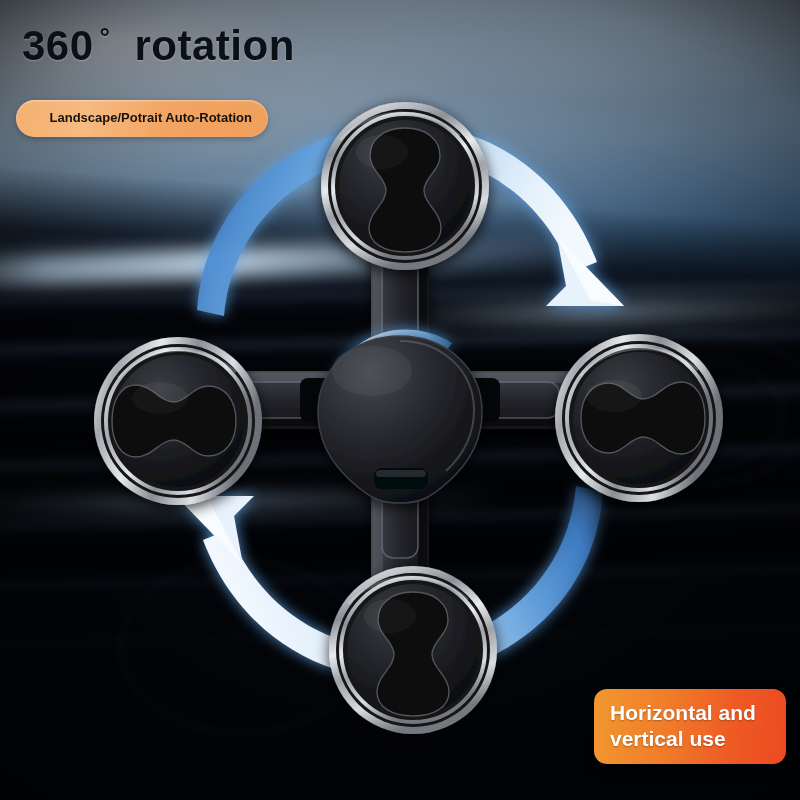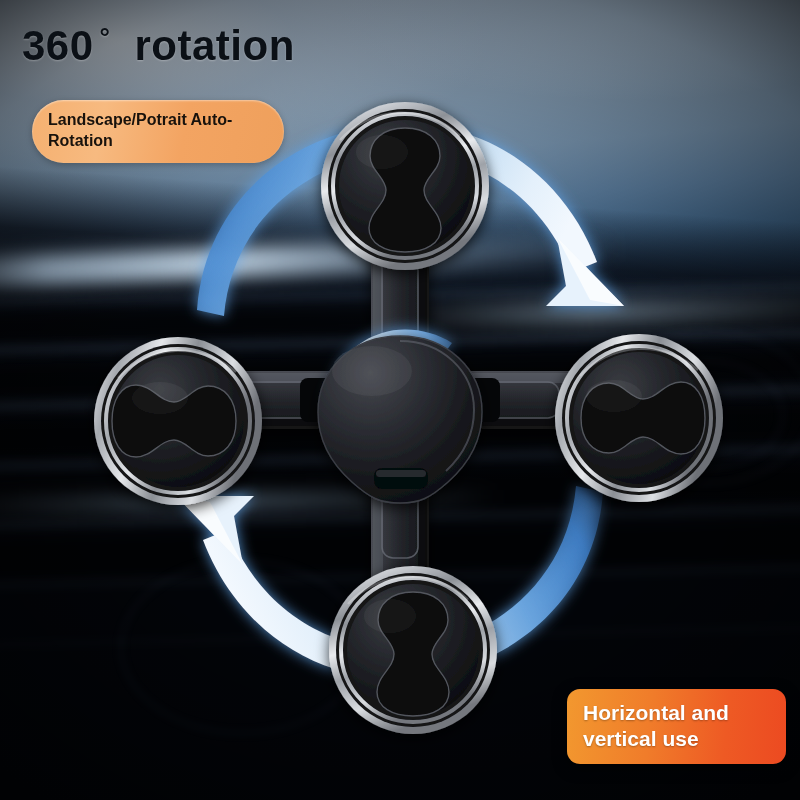--- a/index.html
+++ b/index.html
@@ -127,38 +127,39 @@
     text-shadow: 0 1px 2px rgba(255,255,255,.28);
   }
   .headline .deg {
     font-size: 26px;
     vertical-align: 14px;
     margin: 0 24px 0 6px;
   }
 
   .pill {
     position: absolute;
-    left: 32px; top: 100px;
+    left: 16px; top: 100px;
     width: 252px;
     padding: 9px 16px 11px 16px;
     box-sizing: border-box;
     border-radius: 34px;
     background: linear-gradient(100deg, #f5b070 0%, #f7ba80 28%, #f3a462 60%, #efa05c 100%);
     box-shadow: 0 2px 6px rgba(0,0,0,.25), inset 0 1px 2px rgba(255,255,255,.45);
     color: #18120c;
-    font-size: 16px;
+    font-size: 13px;
     font-weight: bold;
     line-height: 1.33;
+    text-align: right;
   }
 
   
   .badge-stack {
     position: absolute;
     right: 14px; bottom: 36px;
-    width: 219px;
+    width: 192px;
     border-radius: 13px;
     overflow: hidden;
     box-shadow: 0 4px 14px rgba(0,0,0,.6);
   }
   .badge {
     padding: 11px 14px 13px 16px;
     font-size: 21px;
     font-weight: bold;
     line-height: 1.21;
     color: #fff;

